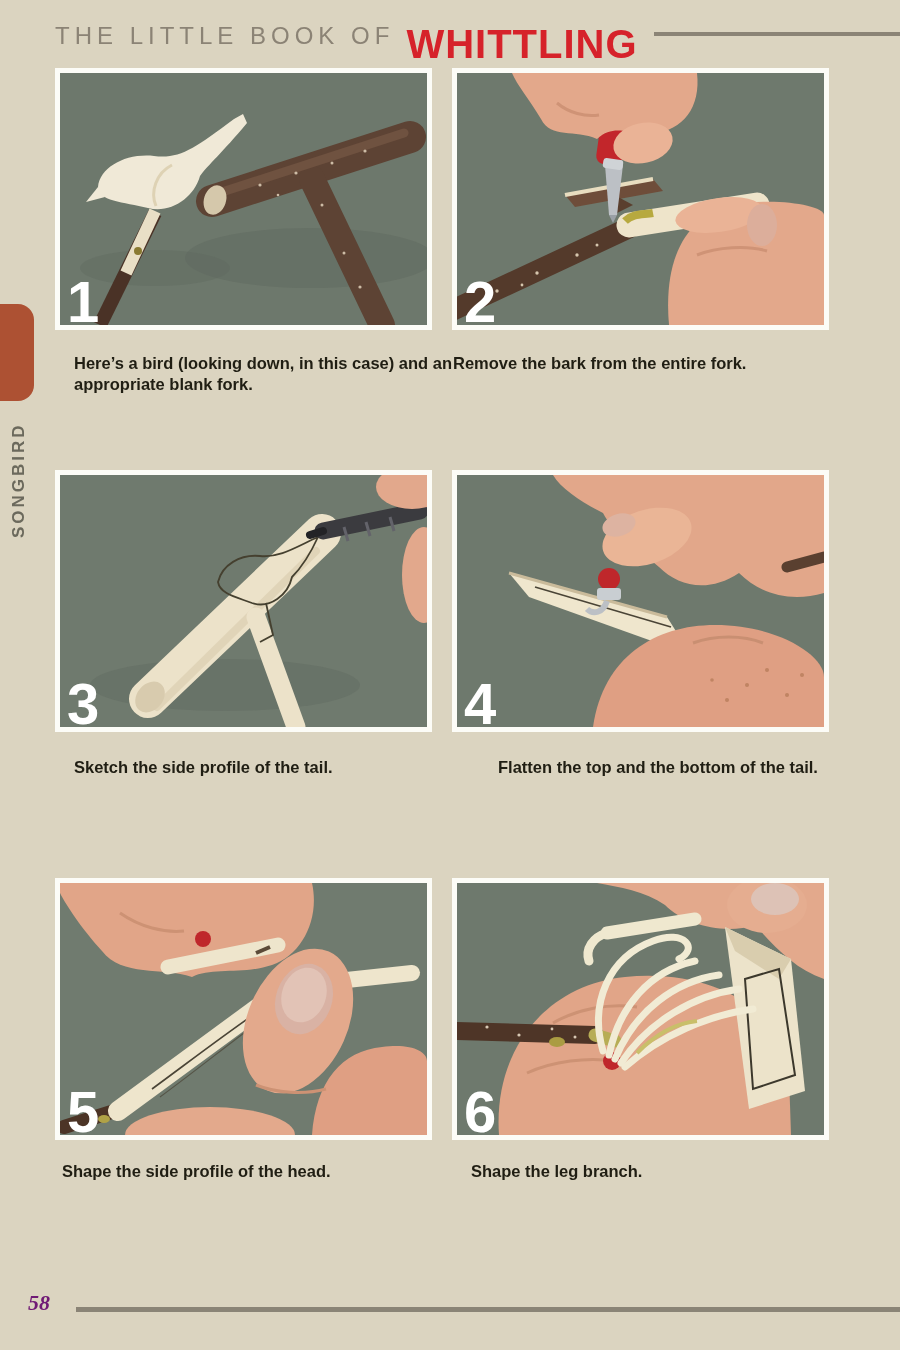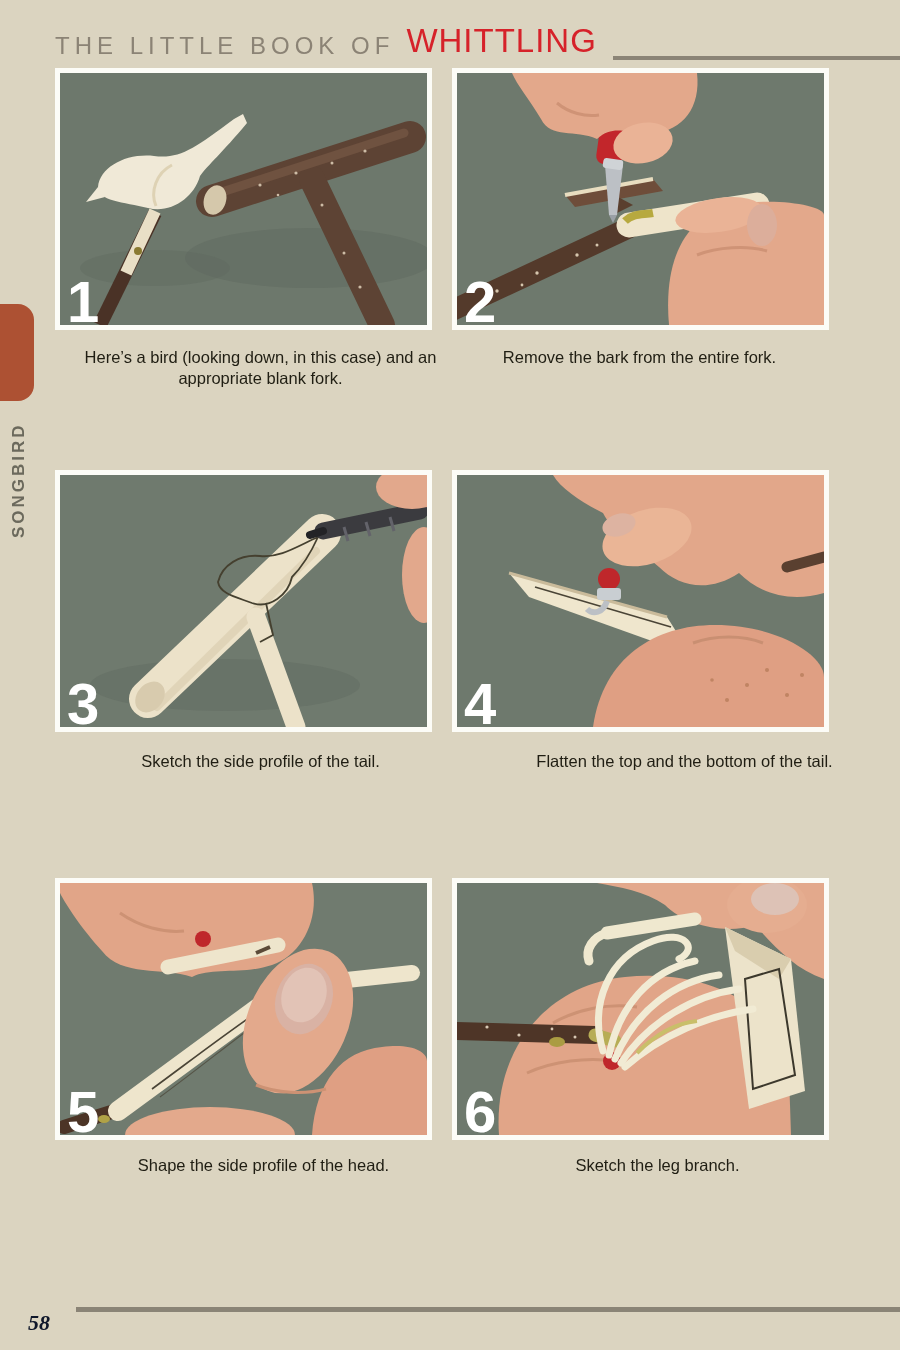--- a/index.html
+++ b/index.html
@@ -3,48 +3,48 @@
 <meta charset="utf-8">
 <style>
   html,body{margin:0;padding:0;}
   body{
     width:900px;height:1350px;position:relative;overflow:hidden;
     background:#dbd4c0;
     font-family:"Liberation Sans", sans-serif;
   }
 
   
-  .header{position:absolute;left:55px;top:22px;right:0;display:flex;align-items:flex-end;}
+  .header{position:absolute;left:55px;top:22px;right:0;display:flex;align-items:flex-start;}
   .series-title{font-size:24px;letter-spacing:5px;color:#8b8375;white-space:nowrap;}
-  .book-title{font-size:33px;font-weight:400;letter-spacing:1px;color:#d6222a;margin-left:12px;white-space:nowrap;}
+  .book-title{font-size:40px;font-weight:700;letter-spacing:1px;color:#d6222a;margin-left:12px;white-space:nowrap;}
   .header-rule{flex:1;height:4px;background:#8b8476;margin-left:16px;margin-top:10px;}
 
   
   .chapter-tab{position:absolute;left:0;top:304px;width:34px;height:97px;
     background:#ad5133;border-radius:0 16px 16px 0;}
   .chapter-label{position:absolute;left:4px;top:408px;height:145px;width:30px;
     writing-mode:vertical-rl;transform:rotate(180deg);
     font-weight:700;font-size:17px;letter-spacing:3px;color:#6b695c;
     display:flex;align-items:center;justify-content:center;}
 
   
   .step{position:absolute;width:377px;height:262px;margin:0;
     background:#fcfcf7;padding:5px;box-sizing:border-box;}
   .photo{position:relative;width:100%;height:100%;overflow:hidden;background:#6f7a6e;}
   .photo svg{position:absolute;left:0;top:0;width:100%;height:100%;display:block;}
   .stepnum{position:absolute;left:7px;bottom:-6px;font-size:58px;line-height:1;
     font-weight:700;color:#ffffff;letter-spacing:-2px;}
 
-  .caption{position:absolute;margin:11px;width:385px;
-    font-weight:400;font-size:16.5px;line-height:21px;color:#201e13;text-align:center;}
+  .caption{position:absolute;margin:17px;width:385px;
+    font-weight:700;font-size:16.5px;line-height:21px;color:#201e13;}
 
   
   .page-number{position:absolute;left:28px;top:1290px;
     font-family:"Liberation Serif", serif;font-style:italic;font-weight:700;
-    font-size:22px;color:#0f172a;margin-top:20px;}
+    font-size:22px;color:#701a75;}
   .footer-rule{position:absolute;left:76px;right:0;top:1307px;height:5px;background:#8a8476;}
 </style>
 </head>
 <body>
 
 <div class="header">
   <span class="series-title">THE LITTLE BOOK OF</span>
   <span class="book-title">WHITTLING</span>
   <span class="header-rule"></span>
 </div>
@@ -190,21 +190,21 @@
       <path d="M252,252 C256,198 282,168 322,164 C350,160 367,168 367,178 L367,252 Z" fill="#df9f83"></path>
       <ellipse cx="150" cy="252" rx="85" ry="28" fill="#e3a98c"></ellipse>
       <ellipse cx="238" cy="138" rx="50" ry="76" fill="#e3a98c" transform="rotate(24 238 138)"></ellipse>
       <ellipse cx="244" cy="116" rx="28" ry="36" fill="#d9b2a4" transform="rotate(20 244 116)"></ellipse>
       <ellipse cx="244" cy="112" rx="22" ry="28" fill="#e2c3b6" transform="rotate(20 244 112)"></ellipse>
       <path d="M196,202 C216,210 244,212 266,206" stroke="#cd9274" stroke-width="3" fill="none"></path>
     </svg>
     <span class="stepnum">5</span>
   </div>
 </figure>
-<p class="caption" style="left:60px;top:1144px">Shape the side profile of the head.</p>
+<p class="caption" style="left:45px;top:1144px">Shape the side profile of the head.</p>
 
 <figure class="step" style="left:452px;top:878px">
   <div class="photo">
     <svg viewBox="0 0 367 252">
       <rect width="367" height="252" fill="#6e796d"></rect>
       <path d="M140,0 L367,0 L367,96 C338,86 318,64 298,42 C268,52 228,42 208,22 C188,8 162,4 140,0 Z" fill="#e3a98c"></path>
       <ellipse cx="310" cy="22" rx="40" ry="28" fill="#e5ad90"></ellipse>
       <ellipse cx="318" cy="16" rx="24" ry="16" fill="#ddc2b6"></ellipse>
       <path d="M42,252 C36,168 88,102 168,94 C250,86 322,120 332,192 L334,252 Z" fill="#e1a588"></path>
       <path d="M96,140 C120,126 152,120 180,124" stroke="#cd9274" stroke-width="3" fill="none"></path>
@@ -229,16 +229,16 @@
         <path d="M168,184 C204,152 252,132 296,126"></path>
         <path d="M146,168 C132,120 152,74 196,58 C228,46 242,66 222,76"></path>
       </g>
       <path d="M150,50 L238,36" stroke="#efe8cf" stroke-width="13" stroke-linecap="round" fill="none"></path>
       <path d="M150,50 C136,54 128,66 132,78" stroke="#efe8cf" stroke-width="9" fill="none" stroke-linecap="round"></path>
       <path d="M180,170 C200,150 220,140 240,138" stroke="#c9bf6a" stroke-width="4" fill="none"></path>
     </svg>
     <span class="stepnum">6</span>
   </div>
 </figure>
-<p class="caption" style="left:454px;top:1144px">Sketch the leg branch.</p>
+<p class="caption" style="left:454px;top:1144px">Shape the leg branch.</p>
 
 <div class="page-number">58</div>
 <div class="footer-rule"></div>
 
 </body></html>

